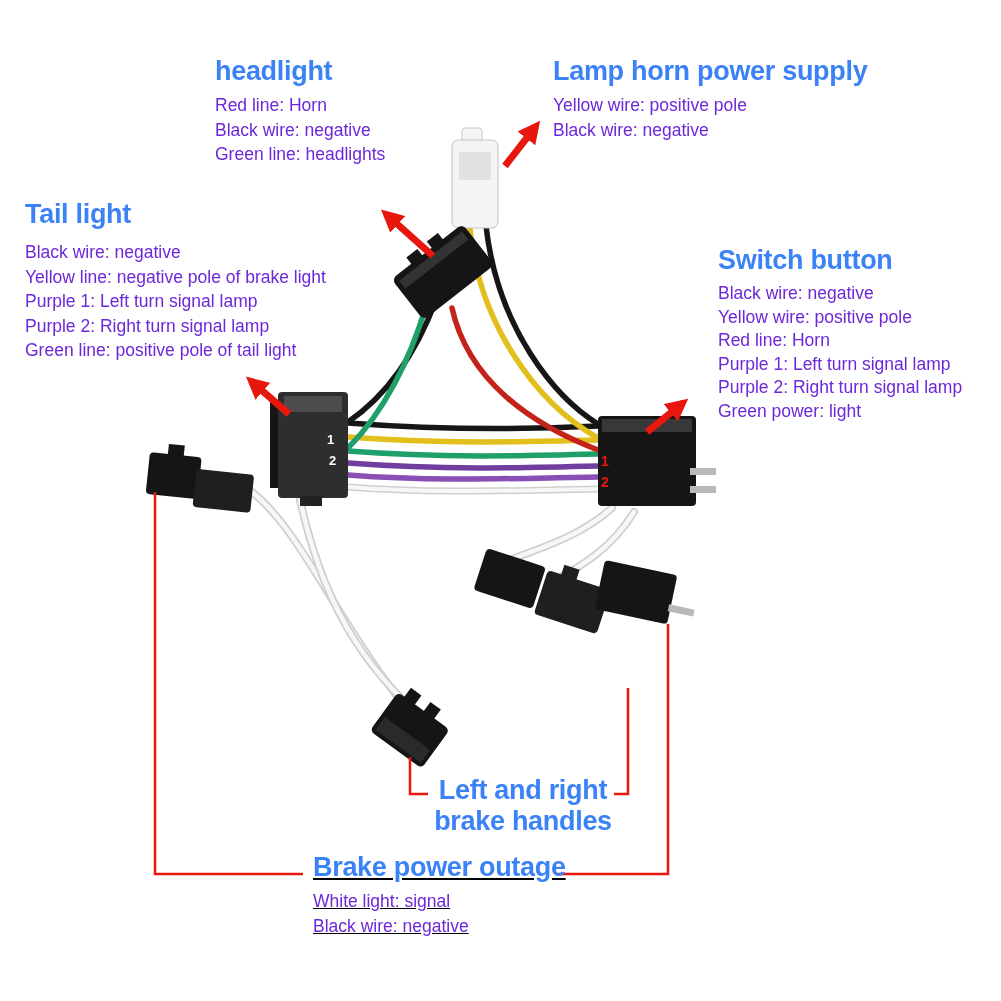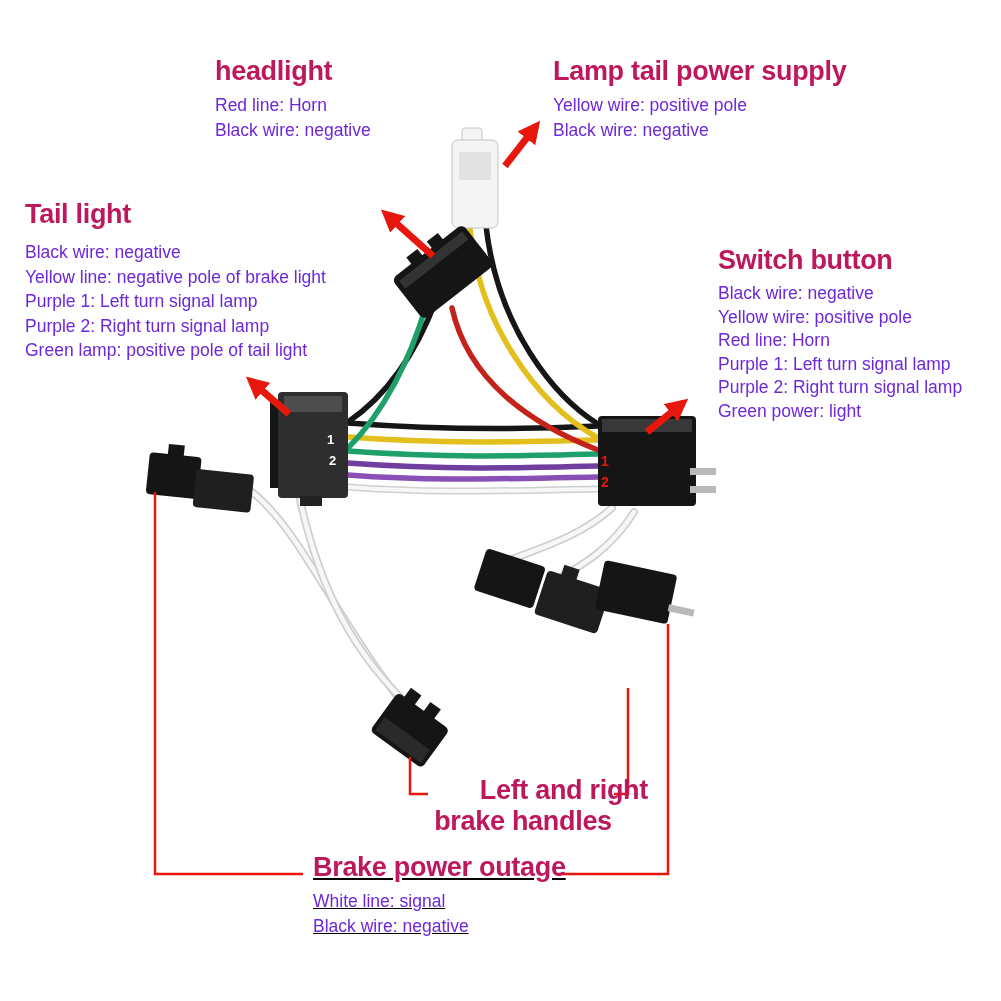--- a/index.html
+++ b/index.html
@@ -8,21 +8,21 @@
     width:1001px;height:1001px;
     background:#ffffff;
     font-family:"Liberation Sans",sans-serif;
     overflow:hidden;
   }
   .block{position:absolute;}
   .title{
     font-weight:800;
     font-size:27px;
     line-height:32px;
-    color:#be185d;
+    color:#3b82f6;
     letter-spacing:-0.3px;
     white-space:nowrap;
   }
   .lines{margin-top:6px;}
   .line{
     font-weight:400;
     font-size:17.5px;
     line-height:24.5px;
     color:#6d28d9;
     white-space:nowrap;
@@ -159,60 +159,61 @@
       <polyline points="410,757 410,794 428,794" stroke="#e8170d"></polyline>
       <polyline points="628,688 628,794 614,794" stroke="#e8170d"></polyline>
     </g>
   </svg>
 
   <div class="block" style="left:215px;top:55px;">
     <div class="title">headlight</div>
     <div class="lines">
       <div class="line">Red line: Horn</div>
       <div class="line">Black wire: negative</div>
+      <div class="line">Green line: headlights</div>
     </div>
   </div>
 
   <div class="block" style="left:553px;top:55px;">
-    <div class="title">Lamp tail power supply</div>
+    <div class="title">Lamp horn power supply</div>
     <div class="lines">
       <div class="line">Yellow wire: positive pole</div>
       <div class="line">Black wire: negative</div>
     </div>
   </div>
 
   <div class="block" style="left:25px;top:198px;">
     <div class="title">Tail light</div>
     <div class="lines" style="margin-top:10px;">
       <div class="line">Black wire: negative</div>
       <div class="line">Yellow line: negative pole of brake light</div>
       <div class="line">Purple 1: Left turn signal lamp</div>
       <div class="line">Purple 2: Right turn signal lamp</div>
-      <div class="line">Green lamp: positive pole of tail light</div>
+      <div class="line">Green line: positive pole of tail light</div>
     </div>
   </div>
 
   <div class="block" style="left:718px;top:244px;">
     <div class="title">Switch button</div>
     <div class="lines" style="margin-top:6px;">
       <div class="line" style="line-height:23.5px;">Black wire: negative</div>
       <div class="line" style="line-height:23.5px;">Yellow wire: positive pole</div>
       <div class="line" style="line-height:23.5px;">Red line: Horn</div>
       <div class="line" style="line-height:23.5px;">Purple 1: Left turn signal lamp</div>
       <div class="line" style="line-height:23.5px;">Purple 2: Right turn signal lamp</div>
       <div class="line" style="line-height:23.5px;">Green power: light</div>
     </div>
   </div>
 
   <div class="block center" style="left:398px;top:775px;width:250px;">
-    <div class="title" style="line-height:31px;text-align:right;">Left and right</div>
+    <div class="title" style="line-height:31px;">Left and right</div>
     <div class="title" style="line-height:31px;">brake handles</div>
   </div>
 
   <div class="block" style="left:313px;top:851px;text-decoration:underline;">
     <div class="title">Brake power outage</div>
     <div class="lines">
-      <div class="line">White line: signal</div>
+      <div class="line">White light: signal</div>
       <div class="line">Black wire: negative</div>
     </div>
   </div>
 
 </div>
 
 </body></html>

